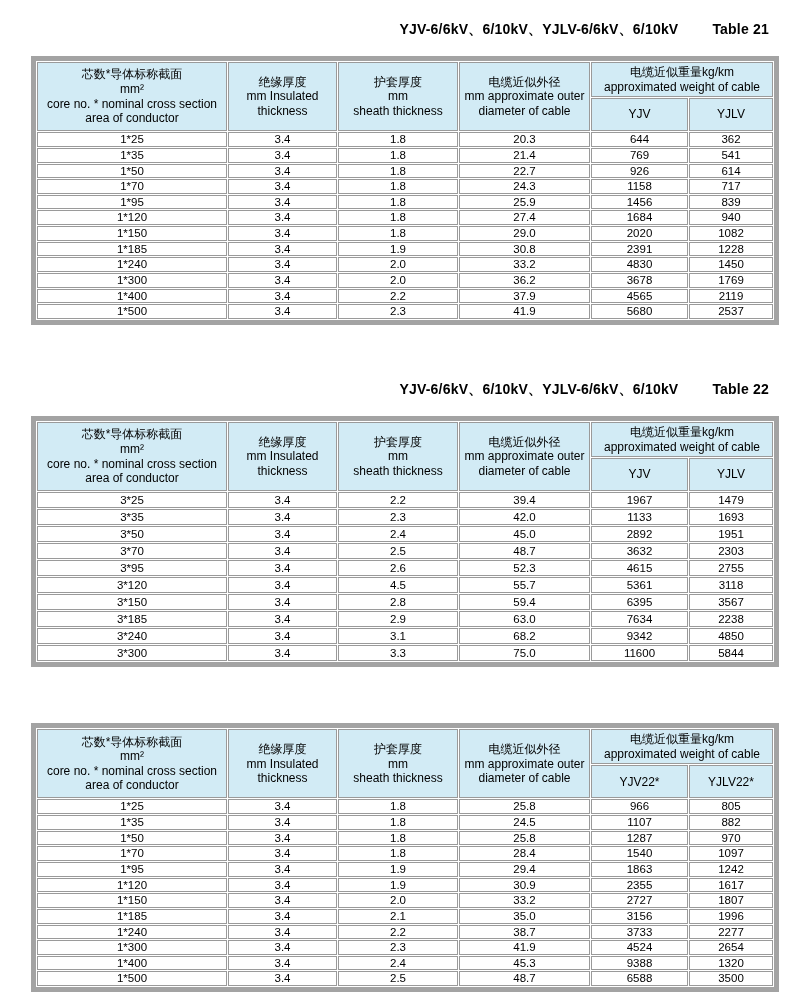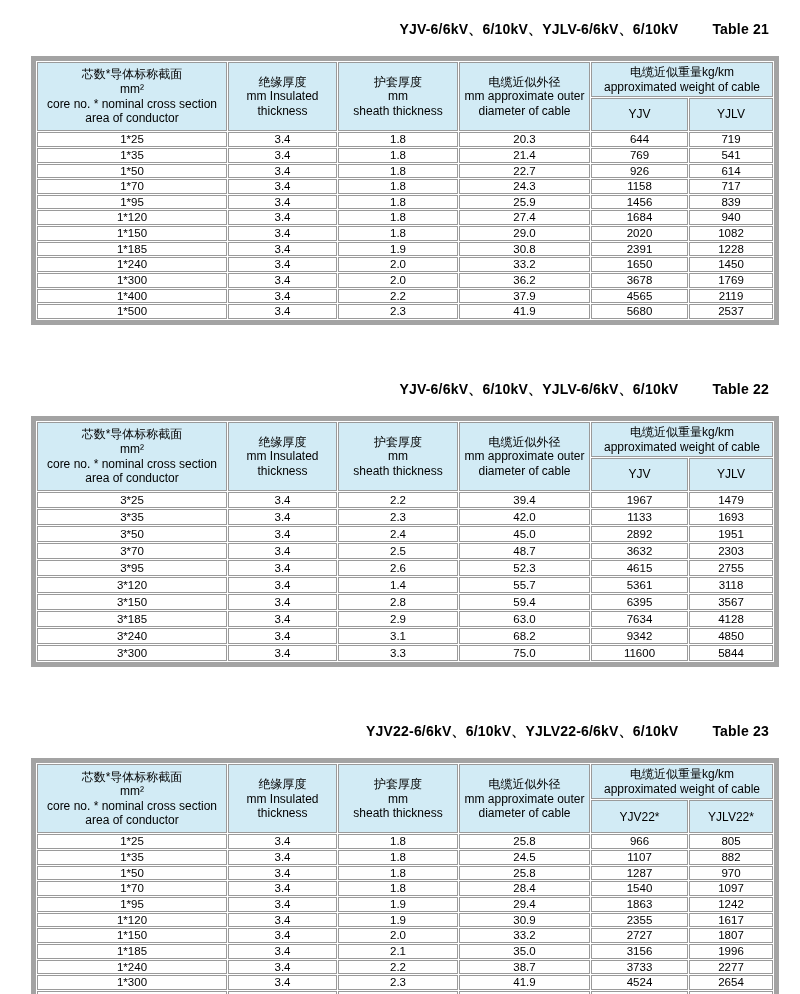--- a/index.html
+++ b/index.html
@@ -120,21 +120,21 @@
           <th class="wsub">YJLV</th>
         </tr>
       </thead>
       <tbody>
           <tr>
             <td>1*25</td>
             <td>3.4</td>
             <td>1.8</td>
             <td>20.3</td>
             <td>644</td>
-            <td>719</td>
+            <td>362</td>
           </tr>
           <tr>
             <td>1*35</td>
             <td>3.4</td>
             <td>1.8</td>
             <td>21.4</td>
             <td>769</td>
             <td>541</td>
           </tr>
           <tr>
@@ -183,21 +183,21 @@
             <td>1.9</td>
             <td>30.8</td>
             <td>2391</td>
             <td>1228</td>
           </tr>
           <tr>
             <td>1*240</td>
             <td>3.4</td>
             <td>2.0</td>
             <td>33.2</td>
-            <td>1650</td>
+            <td>4830</td>
             <td>1450</td>
           </tr>
           <tr>
             <td>1*300</td>
             <td>3.4</td>
             <td>2.0</td>
             <td>36.2</td>
             <td>3678</td>
             <td>1769</td>
           </tr>
@@ -305,40 +305,40 @@
             <td>3*95</td>
             <td>3.4</td>
             <td>2.6</td>
             <td>52.3</td>
             <td>4615</td>
             <td>2755</td>
           </tr>
           <tr>
             <td>3*120</td>
             <td>3.4</td>
-            <td>1.4</td>
+            <td>4.5</td>
             <td>55.7</td>
             <td>5361</td>
             <td>3118</td>
           </tr>
           <tr>
             <td>3*150</td>
             <td>3.4</td>
             <td>2.8</td>
             <td>59.4</td>
             <td>6395</td>
             <td>3567</td>
           </tr>
           <tr>
             <td>3*185</td>
             <td>3.4</td>
             <td>2.9</td>
             <td>63.0</td>
             <td>7634</td>
-            <td>4128</td>
+            <td>2238</td>
           </tr>
           <tr>
             <td>3*240</td>
             <td>3.4</td>
             <td>3.1</td>
             <td>68.2</td>
             <td>9342</td>
             <td>4850</td>
           </tr>
           <tr>
@@ -347,24 +347,20 @@
             <td>3.3</td>
             <td>75.0</td>
             <td>11600</td>
             <td>5844</td>
           </tr>
         </tbody>
     </table>
   </section>
 
   <section class="tbl-section">
-    <div class="title-row">
-      <span>YJV22-6/6kV、6/10kV、YJLV22-6/6kV、6/10kV</span>
-      <span>Table 23</span>
-    </div>
     <table class="spec">
       <colgroup>
           <col class="c1">
           <col class="c2">
           <col class="c3">
           <col class="c4">
           <col class="c5">
           <col class="c6">
         </colgroup>
       <thead>

